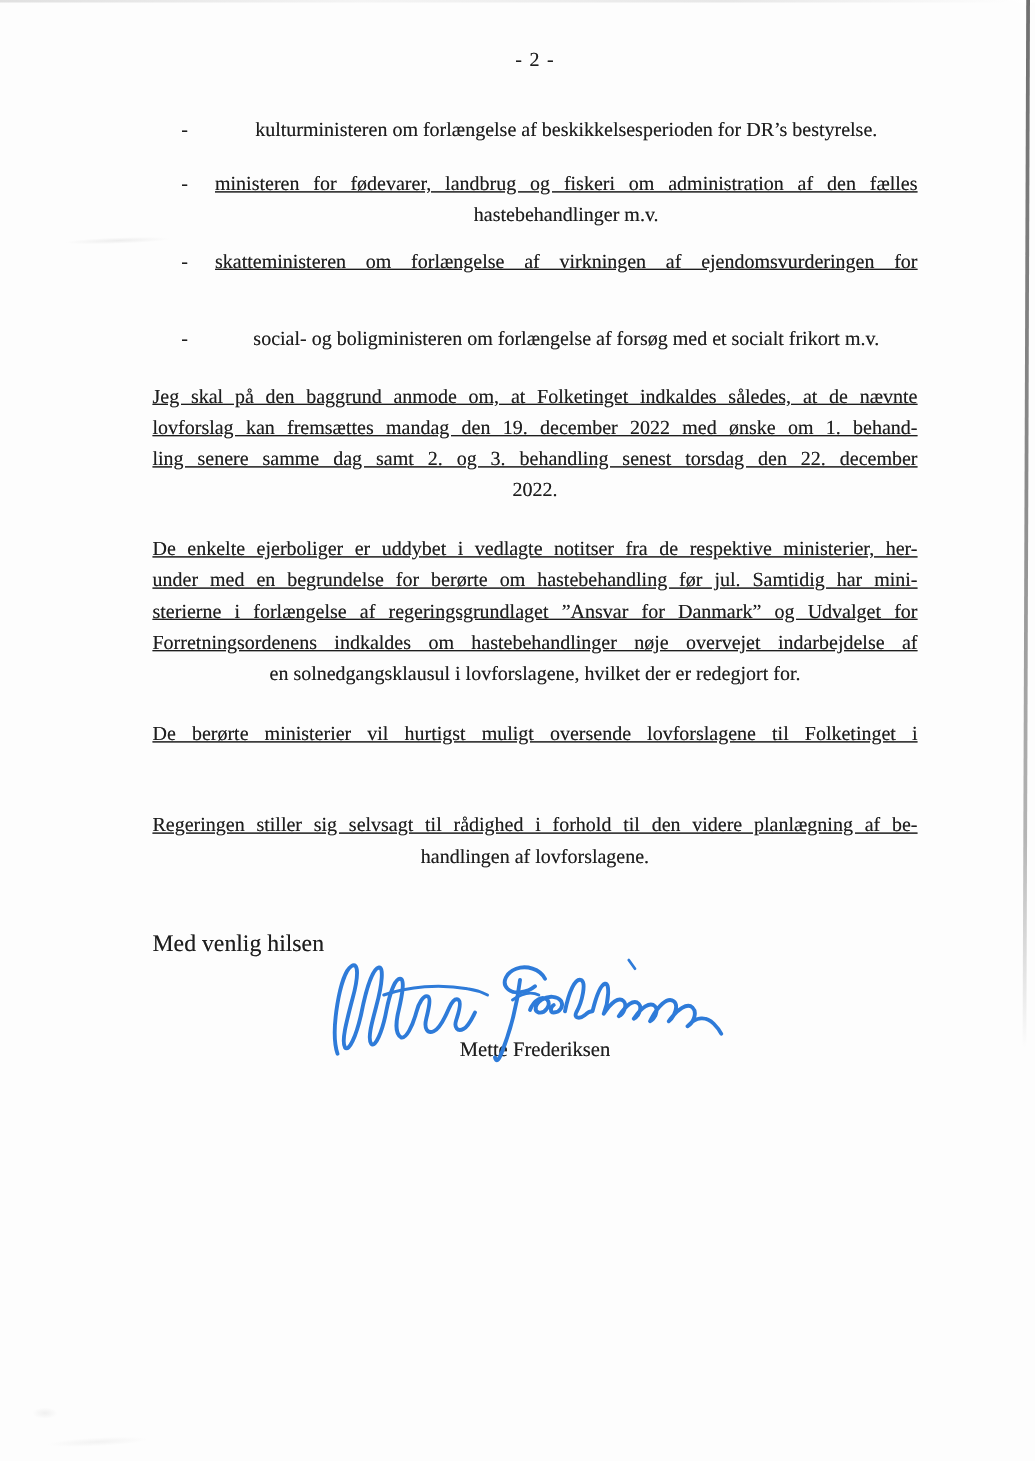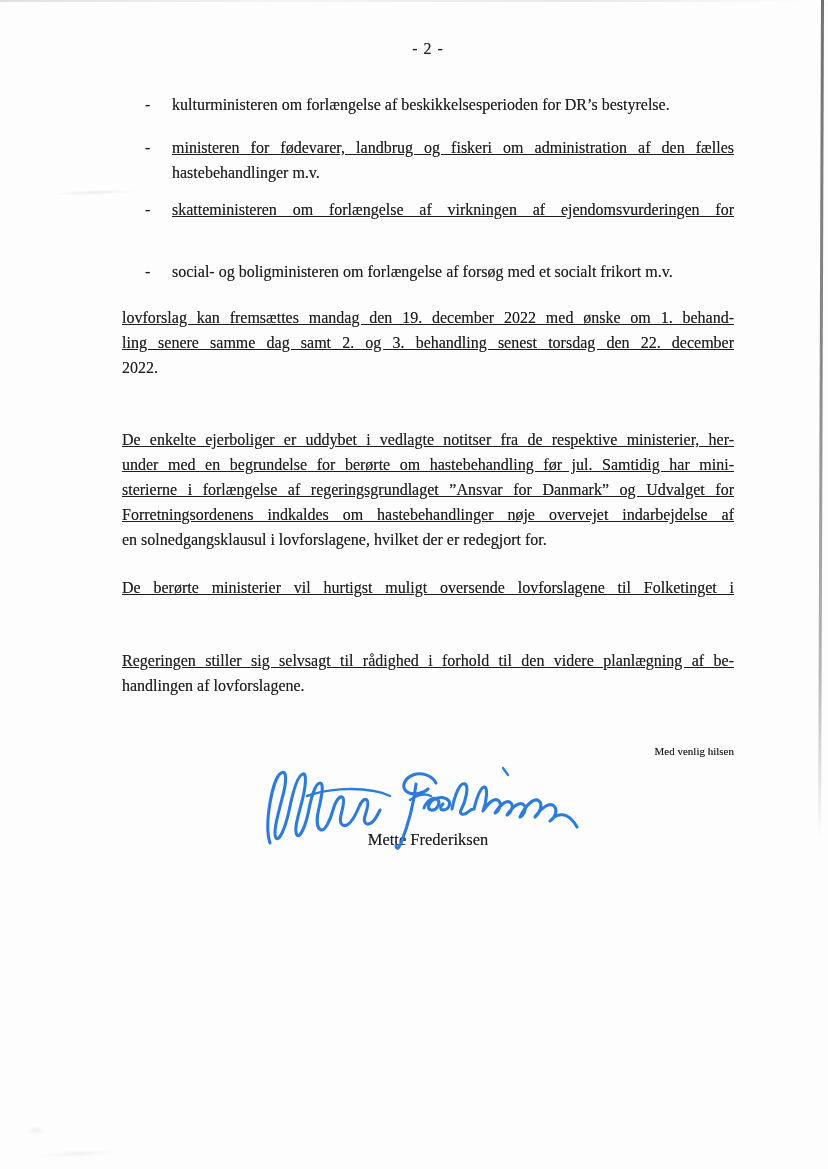--- a/index.html
+++ b/index.html
@@ -15,30 +15,30 @@
   }
   .abs { position:absolute; }
 
   .pageno {
     left:122px; width:612px; top:38px;
     text-align:center; font-size:16px; line-height:22px;
     letter-spacing:1px;
   }
 
   .text-block { font-size:16px; line-height:25px; }
-  .line { white-space:nowrap; }
+  .line { white-space:nowrap;text-align:center; }
   .jline { white-space:normal; text-align:justify; text-align-last:justify;text-decoration:underline; }
 
   .bullet { left:145px; width:589px; }
   .bullet .marker { position:absolute; left:0; top:0; }
   .bullet .btxt { margin-left:27px; }
 
   .para { left:122px; width:612px; }
 
-  .vale { left:122px; width:612px; top:745px; text-align:right; font-size:11px; }
+  .vale { left:122px; width:612px; top:745px; text-align:left; font-size:19px; }
   .signer { left:122px; width:612px; top:830px; text-align:center; font-size:16.5px; }
 
   .sig { left:262px; top:763px; width:318px; height:90px; overflow:visible; pointer-events:none; }
 
   
   .edge-top {
     left:0; top:0; width:828px; height:2px;
     background:linear-gradient(to right,#e0e0e0,#f4f4f4 35%,#e7e7e7 70%,#ffffff);
   }
   .edge-right {
@@ -94,20 +94,21 @@
       </div>
   </div>
   <div class="abs bullet text-block" style="top:259px">
     <span class="marker">-</span>
     <div class="btxt">
         <div class="line">social- og boligministeren om forlængelse af forsøg med et socialt frikort m.v.</div>
       </div>
   </div>
 
   <div class="abs para text-block" style="top:305px">
+      <div class="line jline">Jeg skal på den baggrund anmode om, at Folketinget indkaldes således, at de nævnte</div>
       <div class="line jline">lovforslag kan fremsættes mandag den 19. december 2022 med ønske om 1. behand-</div>
       <div class="line jline">ling senere samme dag samt 2. og 3. behandling senest torsdag den 22. december</div>
       <div class="line">2022.</div>
     </div>
   <div class="abs para text-block" style="top:427px">
       <div class="line jline">De enkelte ejerboliger er uddybet i vedlagte notitser fra de respektive ministerier, her-</div>
       <div class="line jline">under med en begrundelse for berørte om hastebehandling før jul. Samtidig har mini-</div>
       <div class="line jline">sterierne i forlængelse af regeringsgrundlaget ”Ansvar for Danmark” og Udvalget for</div>
       <div class="line jline">Forretningsordenens indkaldes om hastebehandlinger nøje overvejet indarbejdelse af</div>
       <div class="line">en solnedgangsklausul i lovforslagene, hvilket der er redegjort for.</div>

